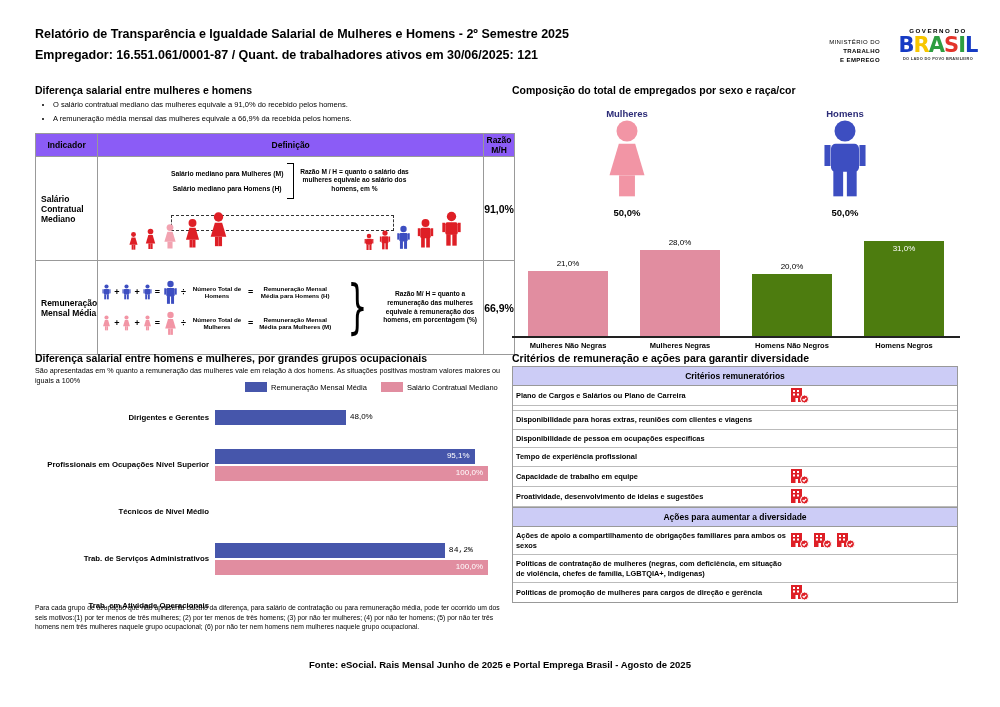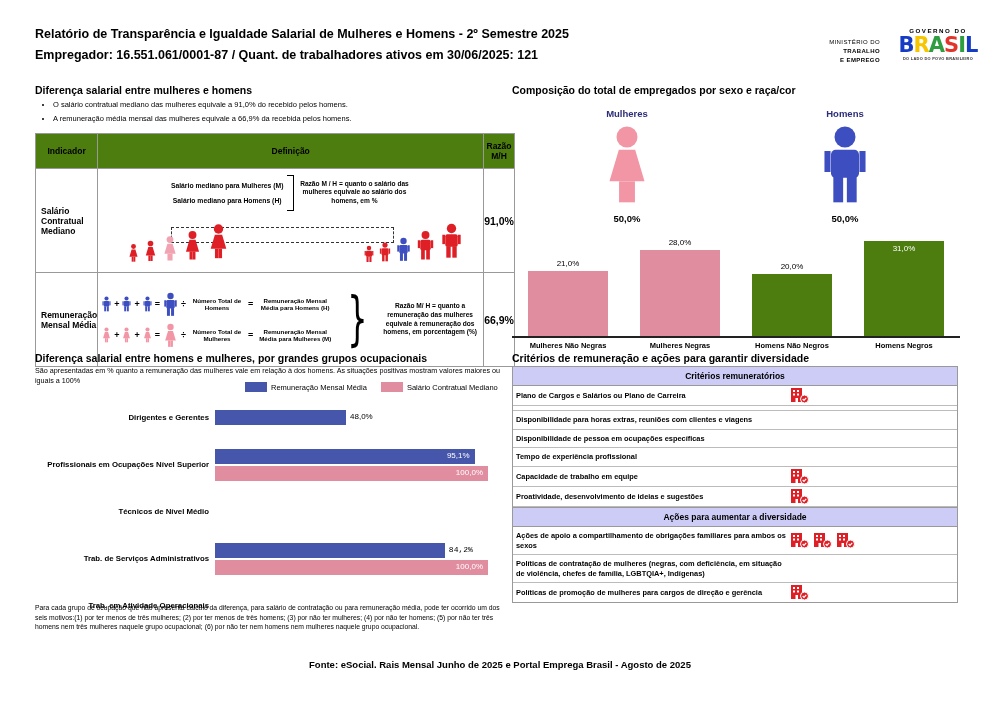--- a/index.html
+++ b/index.html
@@ -23,21 +23,21 @@
   
   .sec-title { position:absolute; font-size:10.5px; font-weight:bold; }
 
   
   .bullets { position:absolute; left:45px; top:100px; width:450px; font-size:7.5px; }
   .bullets li { margin-bottom:5px; margin-left:8px; }
 
   
   .ind-table { position:absolute; left:35px; top:133px; width:470px; border:1px solid #888; border-collapse:collapse; }
   .ind-table th,.ind-table td { border:1px solid #999; vertical-align:middle; }
-  .ind-table th { background:#4d7c0f; font-size:8.5px; padding:7px 2px; }
+  .ind-table th { background:#8b5cf6; font-size:8.5px; padding:1px 2px; }
   .col-ind { width:90px; } .col-def { width:305px; } .col-ratio { width:75px; }
   .ind-name { font-size:8.5px; font-weight:bold; padding-left:5px; }
   .ratio-val { font-size:10.5px; font-weight:bold; text-align:center; }
   .def-cell { padding:4px 3px; }
   .row1-h { height:104px; } .row2-h { height:94px; }
 
   .def-top { display:flex; align-items:center; justify-content:center; gap:4px; }
   .sal-lines { display:flex; flex-direction:column; gap:8px; text-align:center; }
   .sal-line { font-size:6.8px; font-weight:bold; }
   .sq-bracket { width:7px; height:36px; border-top:1.4px solid #000; border-right:1.4px solid #000; border-bottom:1.4px solid #000; }
@@ -52,21 +52,21 @@
   .eq-wrap { display:flex; align-items:center; gap:4px; }
   .eq-lines { display:flex; flex-direction:column; gap:6px; flex:1; }
   .eq-line { display:flex; align-items:center; justify-content:center; gap:2px; }
   .eq-op { font-size:9px; font-weight:bold; }
   .eq-txt { font-size:6.2px; font-weight:bold; text-align:center; width:58px; line-height:1.2; }
   .brace { font-size:58px; font-weight:400; transform:scaleX(.55); line-height:.9; font-family:"DejaVu Sans", sans-serif; }
   .eq-note { font-size:6.6px; font-weight:bold; text-align:center; width:100px; line-height:1.3; }
 
   
   .sex-group { position:absolute; width:120px; text-align:center; }
-  .sex-label { font-size:9.5px; font-weight:bold; color:#2D2D78; margin-bottom:6px; }
+  .sex-label { font-size:9.5px; font-weight:bold; color:#2D2D78; }
   .sex-pct { font-size:9.5px; font-weight:bold; margin-top:4px; }
 
   .vchart { position:absolute; left:512px; top:230px; width:448px; height:108px; display:flex; align-items:flex-end; border-bottom:2px solid #222; }
   .vslot { flex:1; display:flex; justify-content:center; align-items:flex-end; height:100%; }
   .vbar { position:relative; width:80px; }
   .vbar.pink { background:#E18DA0; } .vbar.blue { background:#4d7c0f; }
   .vval { position:absolute; width:100%; text-align:center; font-size:8px; }
   .vval.out { bottom:100%; margin-bottom:3px; color:#000; }
   .vval.in { top:3px; color:#fff; }
   .vcats { position:absolute; left:512px; top:341px; width:448px; display:flex; }

